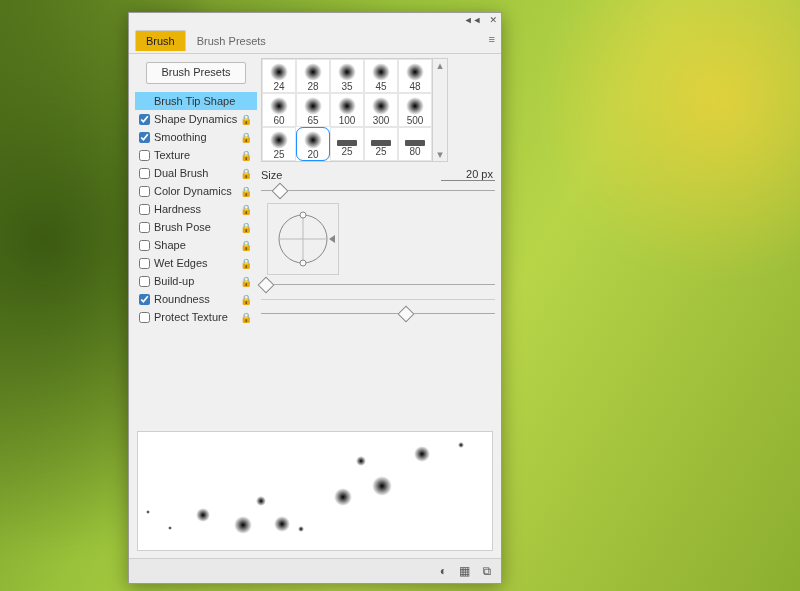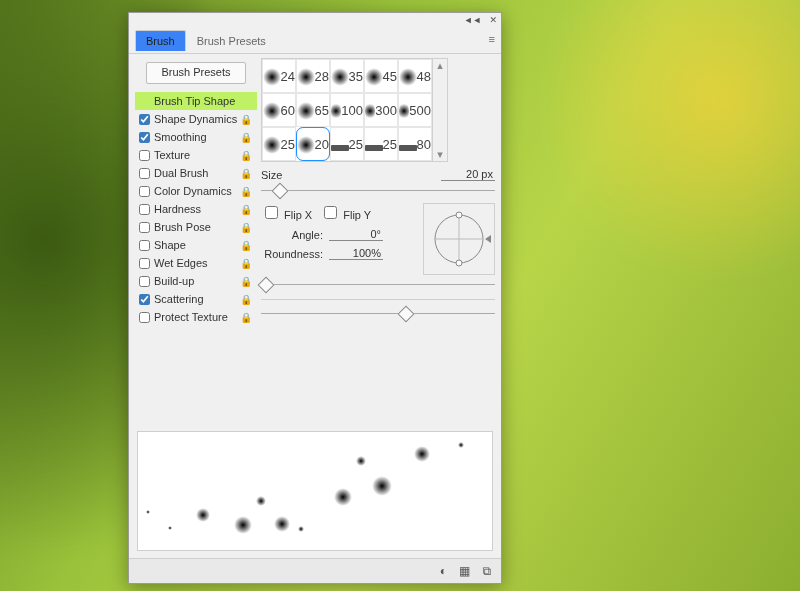--- a/index.html
+++ b/index.html
@@ -5,34 +5,34 @@
   html,body{margin:0;padding:0;width:800px;height:591px;font-family:"Segoe UI",Arial,sans-serif;font-size:11px;color:#333;overflow:hidden;}
   body{background:linear-gradient(120deg,#5a7a1e 0%,#9ac23a 35%,#b8d548 60%,#8cae30 100%);position:relative;}
   
   .bg-blur1{position:absolute;left:-60px;top:-40px;width:260px;height:700px;background:radial-gradient(circle at 40% 40%,#3b5a12 0%,rgba(59,90,18,0) 70%);filter:blur(8px);}
   .bg-blur2{position:absolute;right:-40px;top:-20px;width:300px;height:300px;background:radial-gradient(circle at 60% 40%,#f6d33a 0%,rgba(246,211,58,0) 70%);filter:blur(10px);opacity:.7;}
   .panel{position:absolute;left:128px;top:12px;width:372px;height:570px;background:#f0f0f0;border:1px solid #9a9a9a;box-shadow:0 4px 18px rgba(0,0,0,.35);}
   .panel-top{height:14px;display:flex;justify-content:flex-end;align-items:center;padding:0 4px;gap:8px;color:#555;}
   .panel-top span{cursor:pointer;font-size:9px;}
   .tabs{display:flex;align-items:center;height:26px;border-bottom:1px solid #cfcfcf;padding-left:6px;position:relative;}
   .tab{padding:4px 10px;color:#666;border:1px solid transparent;border-bottom:none;margin-bottom:-1px;}
-  .tab.active{background:#3b82f6;border-color:#cfcfcf;color:#222;border-radius:2px 2px 0 0;}
+  .tab.active{background:#eab308;border-color:#cfcfcf;color:#222;border-radius:2px 2px 0 0;}
   .menu-icon{position:absolute;right:6px;top:6px;color:#666;}
   .body{display:flex;height:calc(100% - 40px - 130px - 24px);}
   .side{width:122px;padding:6px 0 0 6px;}
   .presets-btn{display:block;margin:2px auto 8px;width:98px;height:20px;background:#fafafa;border:1px solid #bcbcbc;border-radius:2px;text-align:center;line-height:18px;}
   .opt{display:flex;align-items:center;height:18px;padding:0 4px;position:relative;}
-  .opt.active{background:#bef264;justify-content:center;}
+  .opt.active{background:#7dd3fc;justify-content:center;}
   .opt input[type=checkbox]{margin:0 4px 0 0;width:11px;height:11px;}
   .opt .lbl{flex:1;}
   .opt .lock{font-size:10px;color:#777;}
   .main{flex:1;padding:4px 6px 0 4px;}
   .grid-wrap{display:flex;}
   .grid{display:grid;grid-template-columns:repeat(5,34px);grid-auto-rows:34px;gap:0;border:1px solid #cfcfcf;background:#fff;}
-  .cell{border:1px solid #e6e6e6;display:flex;flex-direction:row;align-items:center;justify-content:center;font-size:13px;color:#444;position:relative;}
+  .cell{border:1px solid #e6e6e6;display:flex;flex-direction:column;align-items:center;justify-content:center;font-size:10px;color:#444;position:relative;}
   .cell .dot{width:18px;height:18px;border-radius:50%;background:radial-gradient(circle,#000 0%,rgba(0,0,0,0) 70%);margin-top:2px;}
   .cell.sel{outline:1px solid #1e90ff;outline-offset:-1px;border-radius:7px;}
   .cell.tool::before{content:"";width:20px;height:6px;background:#555;margin-top:8px;border-radius:1px;}
   .vscroll{width:14px;border:1px solid #cfcfcf;border-left:none;display:flex;flex-direction:column;justify-content:space-between;align-items:center;color:#888;}
   .row{display:flex;align-items:flex-end;margin-top:6px;}
   .lblw{width:62px;text-align:right;padding-right:6px;}
   .valw{width:50px;text-align:right;border-bottom:1px solid #888;margin-left:auto;padding:0 2px;}
   .slider{position:relative;height:16px;margin:2px 0 4px;}
   .slider .track{position:absolute;left:0;right:0;top:7px;height:1px;background:#aaa;}
   .slider .thumb{position:absolute;top:2px;width:10px;height:10px;border:1px solid #888;background:#fafafa;transform:translateX(-50%) rotate(45deg);}
@@ -117,21 +117,21 @@
             <span class="lbl">Wet Edges</span>
             <span class="lock">🔒</span>
           </div>
           <div class="opt">
             <input type="checkbox" style="">
             <span class="lbl">Build-up</span>
             <span class="lock">🔒</span>
           </div>
           <div class="opt">
             <input type="checkbox" checked="" style="">
-            <span class="lbl">Scattering</span>
+            <span class="lbl">Roundness</span>
             <span class="lock">🔒</span>
           </div>
           <div class="opt">
             <input type="checkbox" style="">
             <span class="lbl">Protect Texture</span>
             <span class="lock">🔒</span>
           </div>
         </div>
     </div>
 
@@ -205,34 +205,20 @@
       <div class="row">
         <span>Size</span>
         <span class="valw">20 px</span>
       </div>
       <div class="slider">
         <div class="track"></div>
           <div class="thumb" id="size-th" style="left: 8%;"></div>
       </div>
 
       <div class="wheel-wrap">
-        <div class="wheel-left">
-          <div class="flips">
-            <label><input type="checkbox" style=""> <span>Flip X</span></label>
-            <label><input type="checkbox" style=""> <span>Flip Y</span></label>
-          </div>
-          <div class="row">
-              <span class="lblw">Angle:</span>
-              <span class="valw" style="margin-left:0">0°</span>
-            </div>
-          <div class="row">
-              <span class="lblw">Roundness:</span>
-              <span class="valw" style="margin-left:0">100%</span>
-            </div>
-        </div>
         <div class="wheel">
           <svg width="64" height="64">
             <circle cx="32" cy="32" r="24" fill="none" stroke="#888"></circle>
             <line x1="32" y1="8" x2="32" y2="56" stroke="#bbb"></line>
             <line x1="8" y1="32" x2="56" y2="32" stroke="#bbb"></line>
             <circle cx="32" cy="8" r="3" fill="#fafafa" stroke="#888"></circle>
             <circle cx="32" cy="56" r="3" fill="#fafafa" stroke="#888"></circle>
             <polygon points="58,32 64,28 64,36" fill="#888"></polygon>
           </svg>
         </div>

